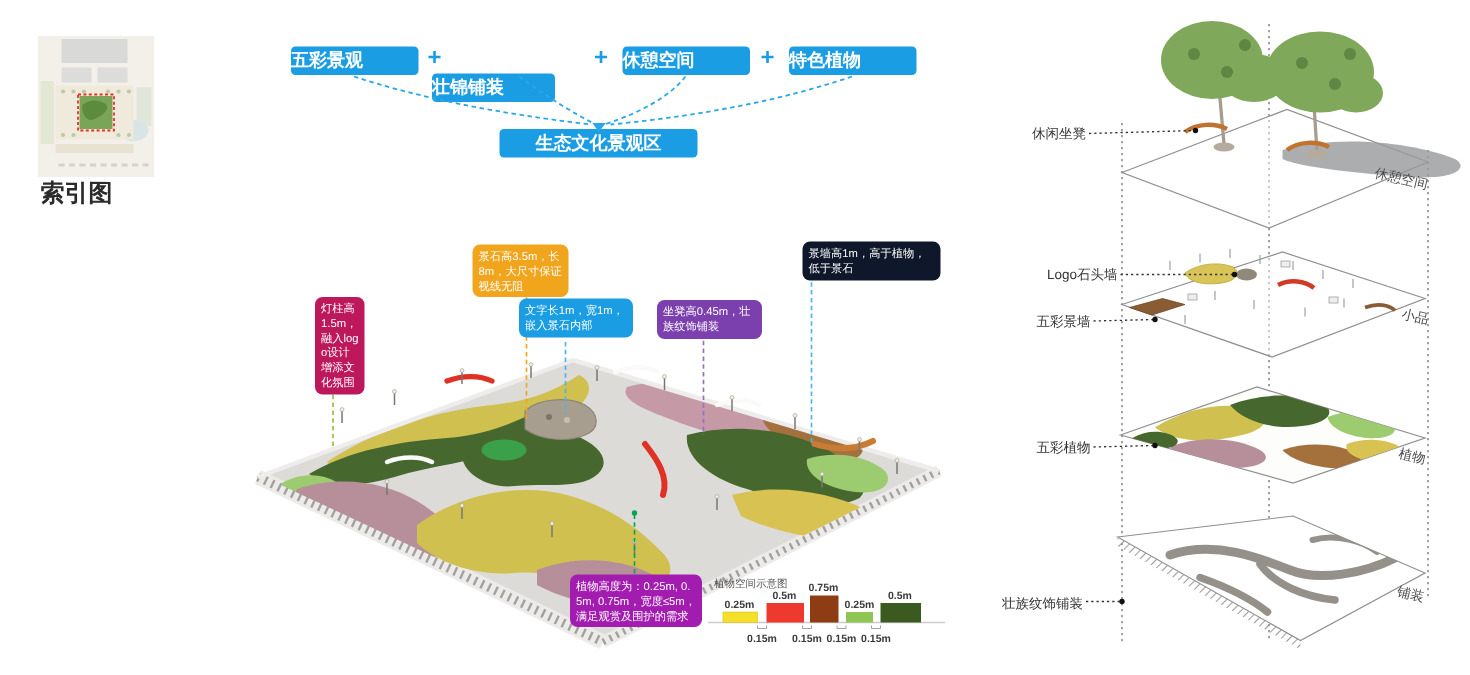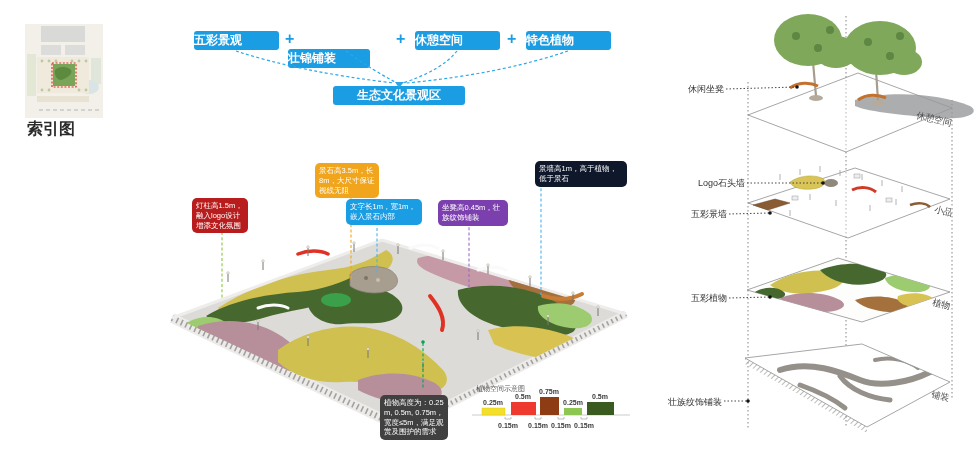--- a/index.html
+++ b/index.html
@@ -11,26 +11,26 @@
   .fbox{position:absolute;top:31px;height:19px;background:#1b9de4;color:#fff;
         font-weight:bold;font-size:12px;line-height:19px;text-align:left;border-radius:3px;}
   .fplus{position:absolute;top:29px;color:#1b9de4;font-weight:bold;font-size:16px;line-height:20px;}
   .fresult{position:absolute;left:333px;top:86px;width:132px;height:19px;background:#1b9de4;
         color:#fff;font-weight:bold;font-size:12px;line-height:19px;text-align:center;border-radius:3px;}
   
   .idx-label{position:absolute;left:27px;top:119px;font-size:16px;font-weight:bold;color:#2b2b2b;}
   
   .callout{position:absolute;border-radius:5px;color:#fff;font-size:7.5px;line-height:1.3;
         padding:3px 4px;word-break:break-all;box-sizing:border-box;z-index:6;}
-  .co-lamp{left:192px;top:198px;width:56px;background:#b91c1c;}
+  .co-lamp{left:210px;top:198px;width:33px;background:#be185d;}
   .co-stone{left:315px;top:163px;width:64px;background:#f0a51c;}
   .co-letters{left:346px;top:199px;width:76px;background:#1b9de4;}
   .co-bench{left:438px;top:200px;width:70px;background:#7b3fae;}
   .co-wall{left:505px;top:161px;width:92px;background:#0f172a;margin-left:30px;}
-  .co-plants{left:380px;top:395px;width:68px;background:#404040;}
+  .co-plants{left:380px;top:383px;width:88px;background:#a21caf;}
   .leaders{z-index:5;pointer-events:none;}
   .t-ssm{font-size:7px;fill:#555;}
   .t-bar{font-size:7px;fill:#3a3a3a;font-weight:bold;}
   .t-lbl{font-size:9px;fill:#333;}
   .t-lbl2{font-size:9px;fill:#4a4a4a;}
 </style>
 </head>
 <body>
 
 <div id="board">

